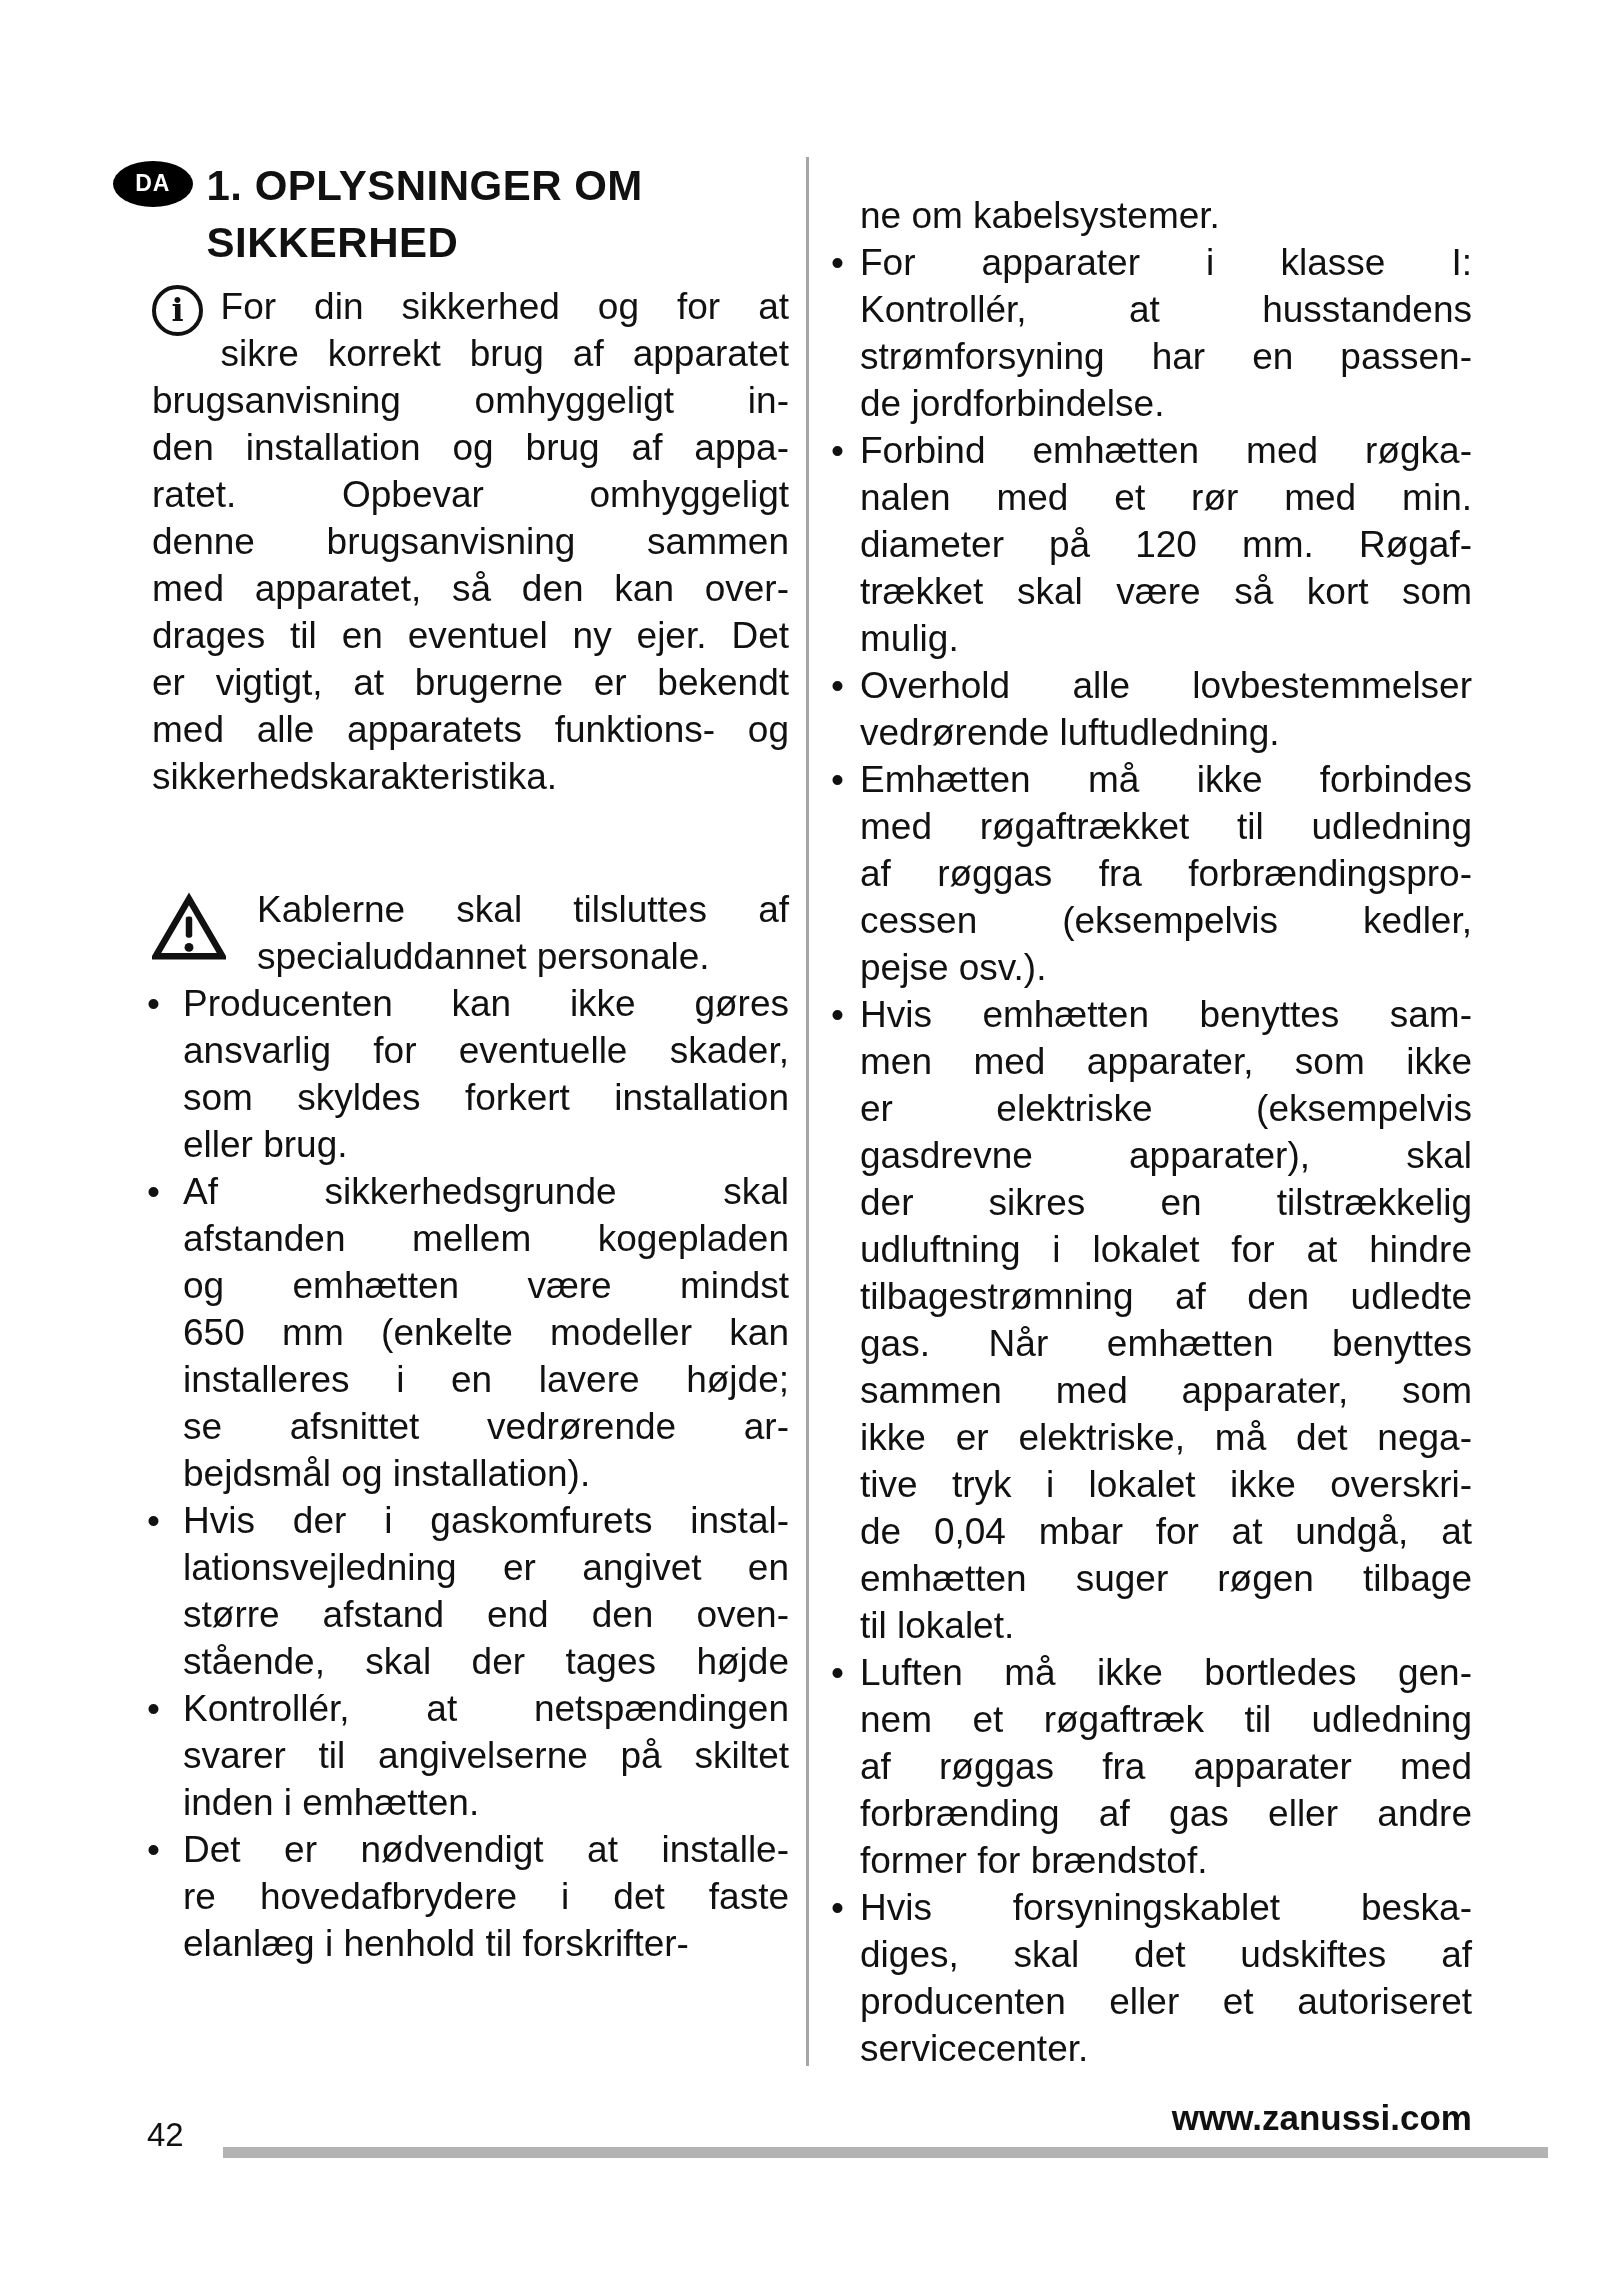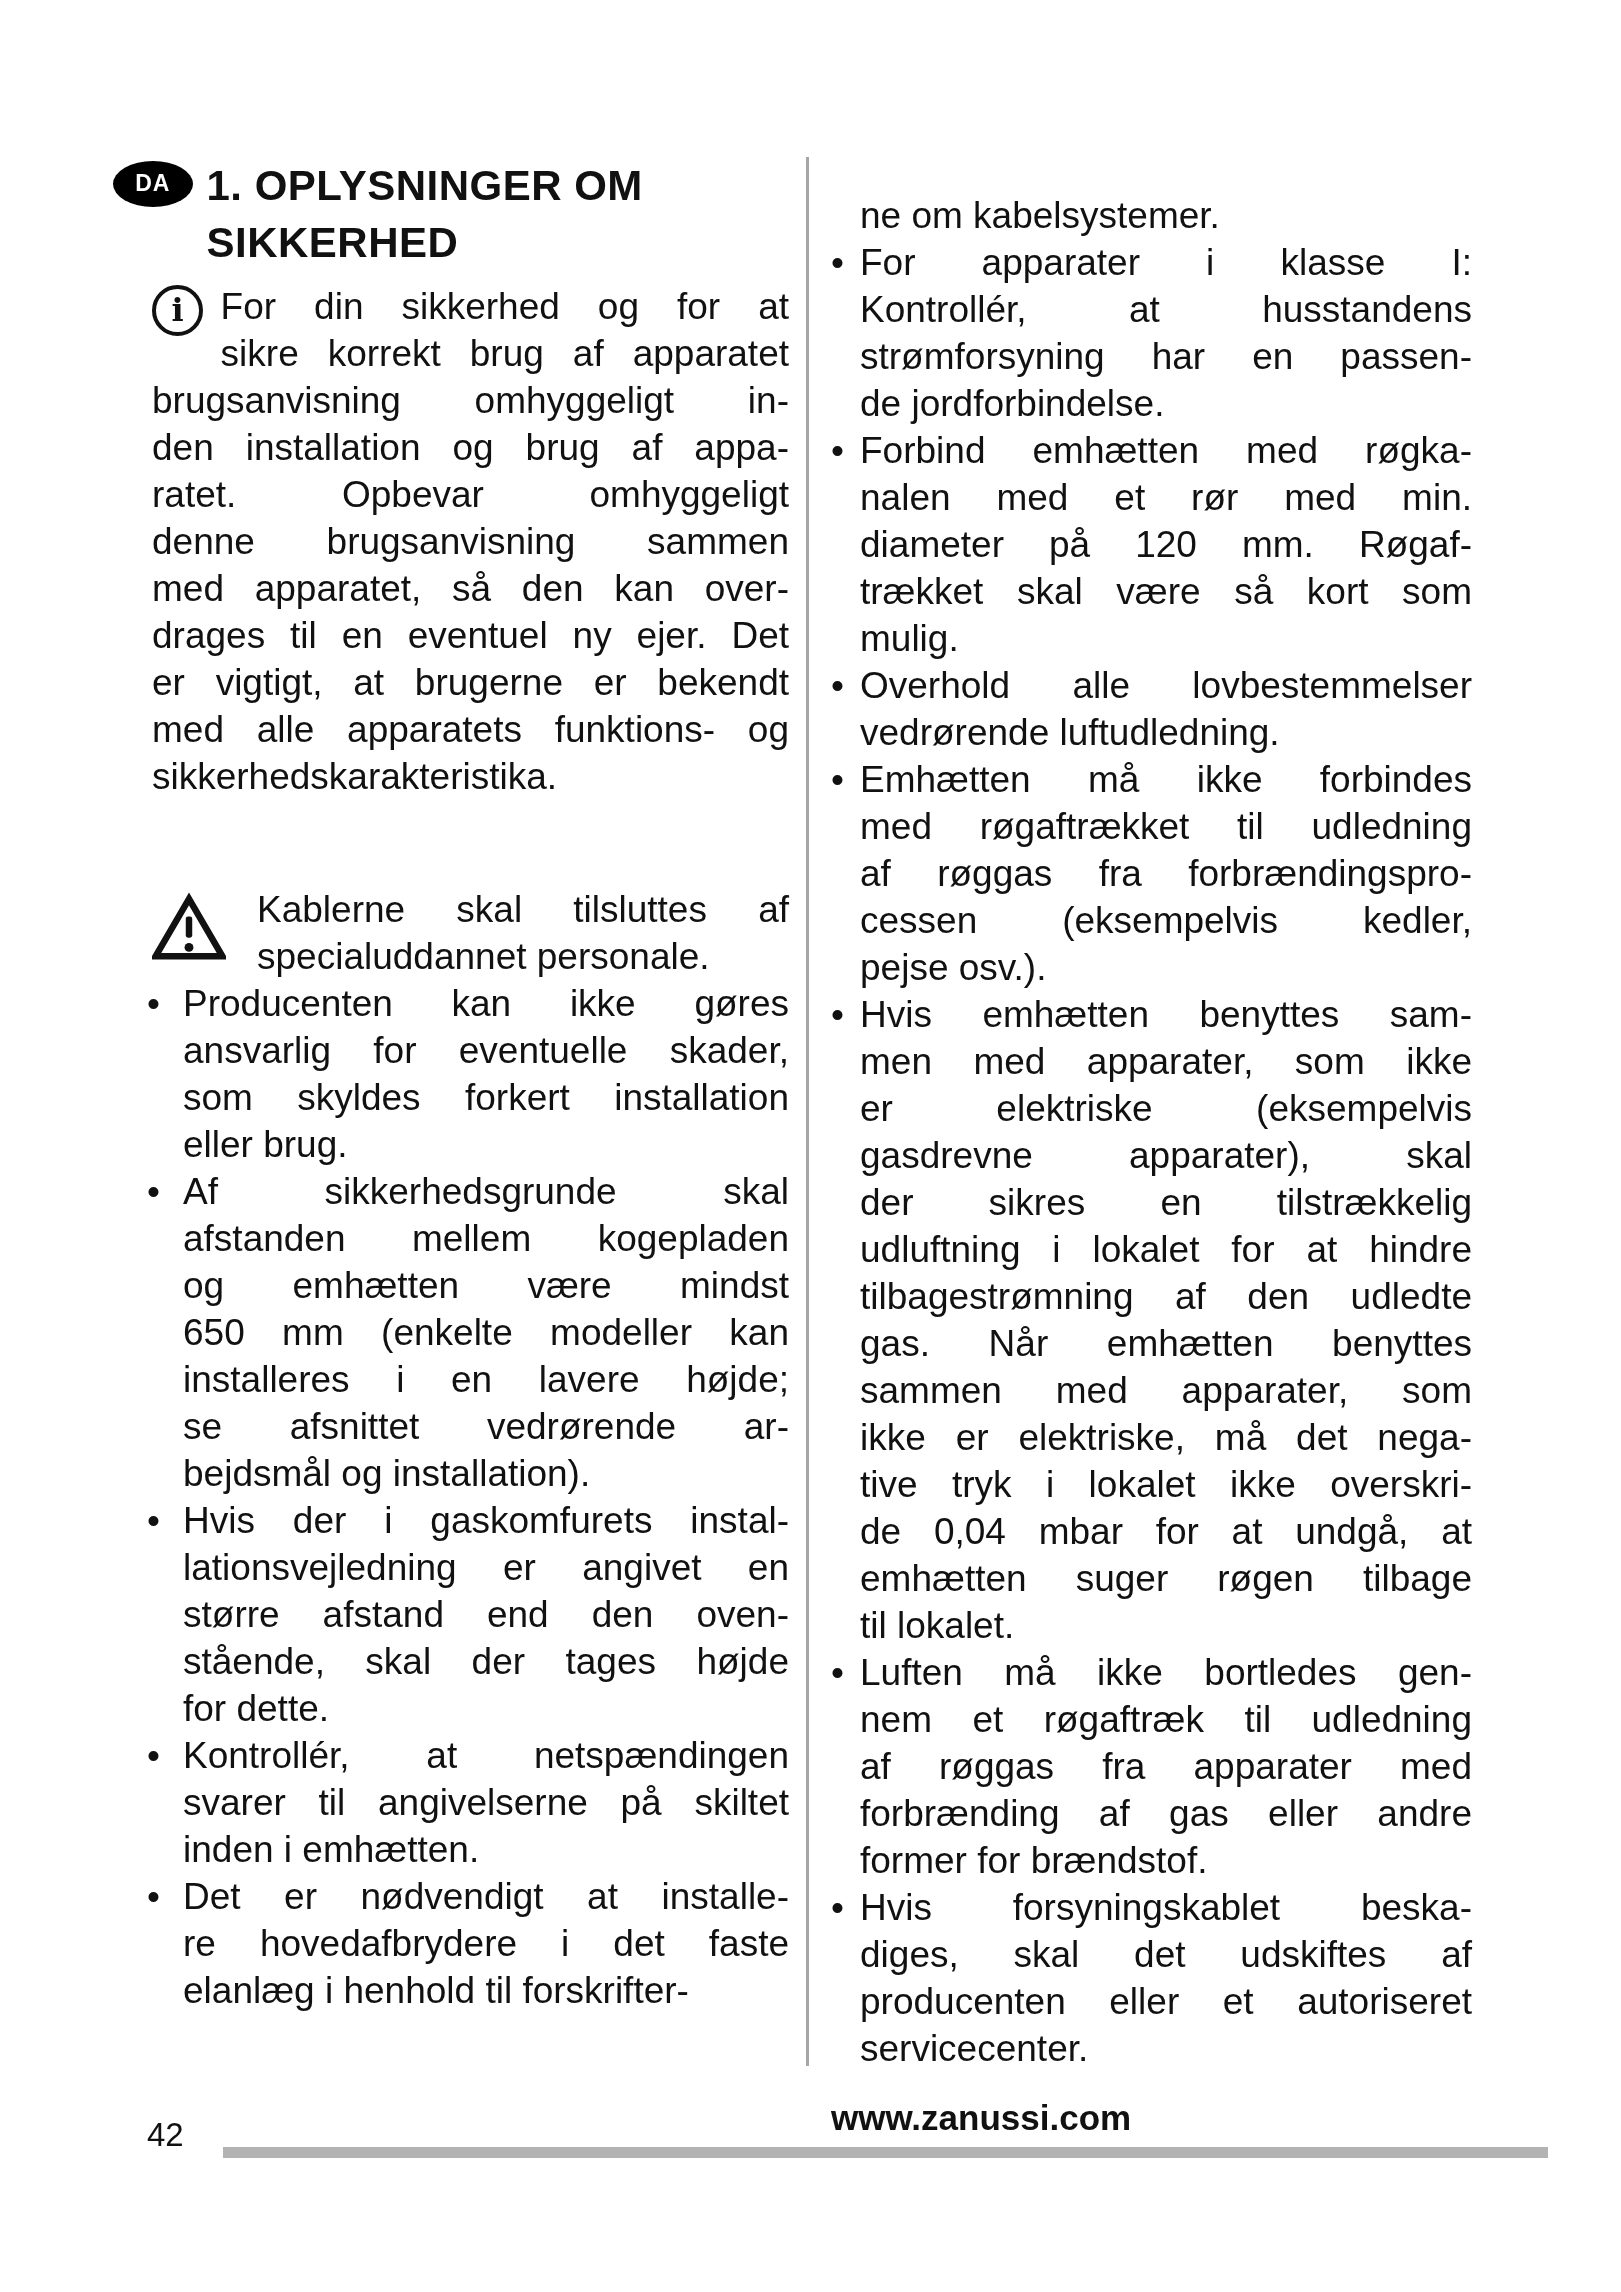--- a/index.html
+++ b/index.html
@@ -44,21 +44,21 @@
   .left-col  .bullet-item { padding-left:80px; }
   .left-col  .bullet-item .dot { position:absolute; left:44px; top:0; }
   .right-col .bullet-item { padding-left:29px; }
   .right-col .bullet-item .dot { position:absolute; left:0; top:0; }
   .dot { font-size:37px; line-height:47px; }
   .cont { padding-left:29px; }
 
   
   .footer-bar  { position:absolute; left:223px; top:2147px; width:1325px; height:10.8px; background:var(--bar,#b3b3b3); }
   .page-number { position:absolute; left:147px; top:2115px; font-size:33px; line-height:39px; }
-  .website     { position:absolute; left:831px; top:2098px; width:641px; font-size:35px; font-weight:bold; line-height:39px; }
+  .website     { position:absolute; left:831px; top:2098px; width:641px; text-align:right; font-size:35px; font-weight:bold; line-height:39px; }
 </style>
 </head>
 <body>
 
 <div class="page" style="--paper: #ffffff; --ink: #111111; --divider: #a6a6a6; --bar: #b3b3b3; --badge-bg: #000000; --badge-fg: #ffffff;">
 
   <div class="left-col">
     <div class="header">
       <span class="da-badge">DA</span>
       <div class="title">
@@ -120,21 +120,20 @@
             <div class="tline last">bejdsmål og installation).</div>
           </div>
         </div>
         <div class="bullet-item">
           <span class="dot">•</span>
           <div>
             <div class="tline">Hvis der i gaskomfurets instal-</div>
             <div class="tline">lationsvejledning er angivet en</div>
             <div class="tline">større afstand end den oven-</div>
             <div class="tline">stående, skal der tages højde</div>
-            <div class="tline last">for dette.</div>
           </div>
         </div>
         <div class="bullet-item">
           <span class="dot">•</span>
           <div>
             <div class="tline">Kontrollér, at netspændingen</div>
             <div class="tline">svarer til angivelserne på skiltet</div>
             <div class="tline last">inden i emhætten.</div>
           </div>
         </div>

